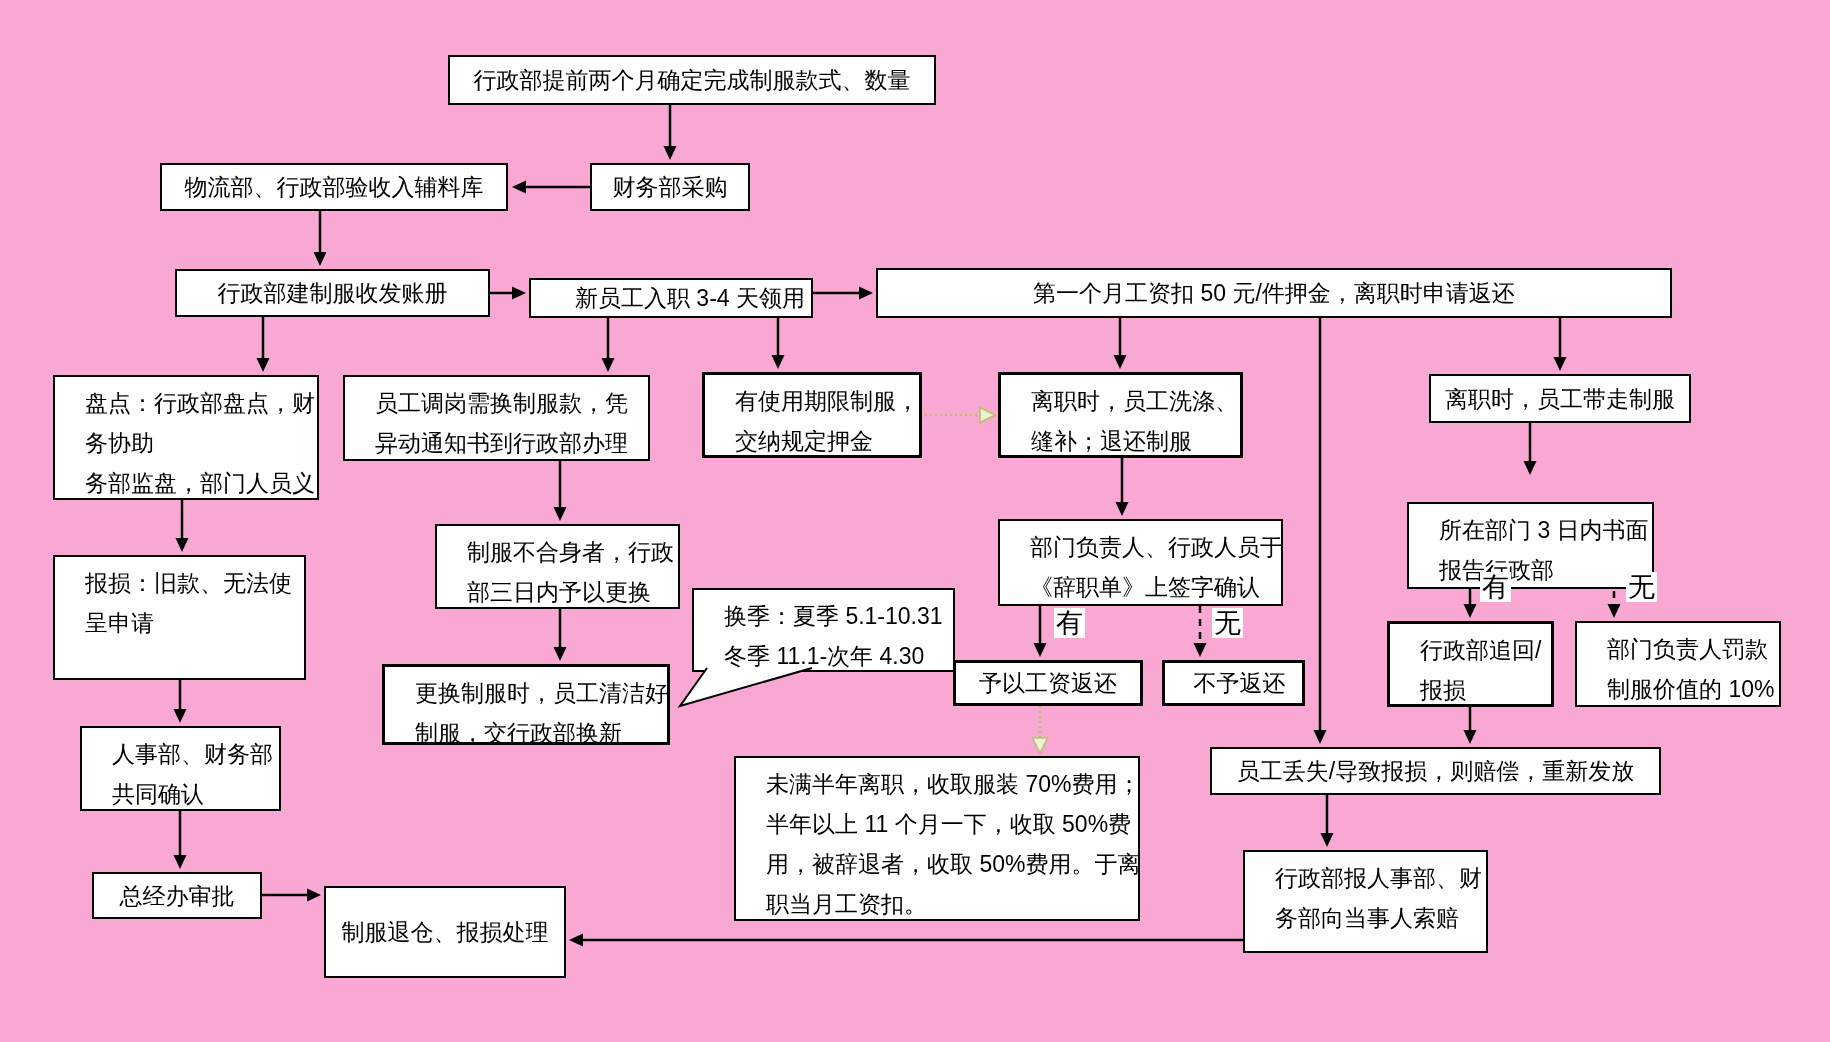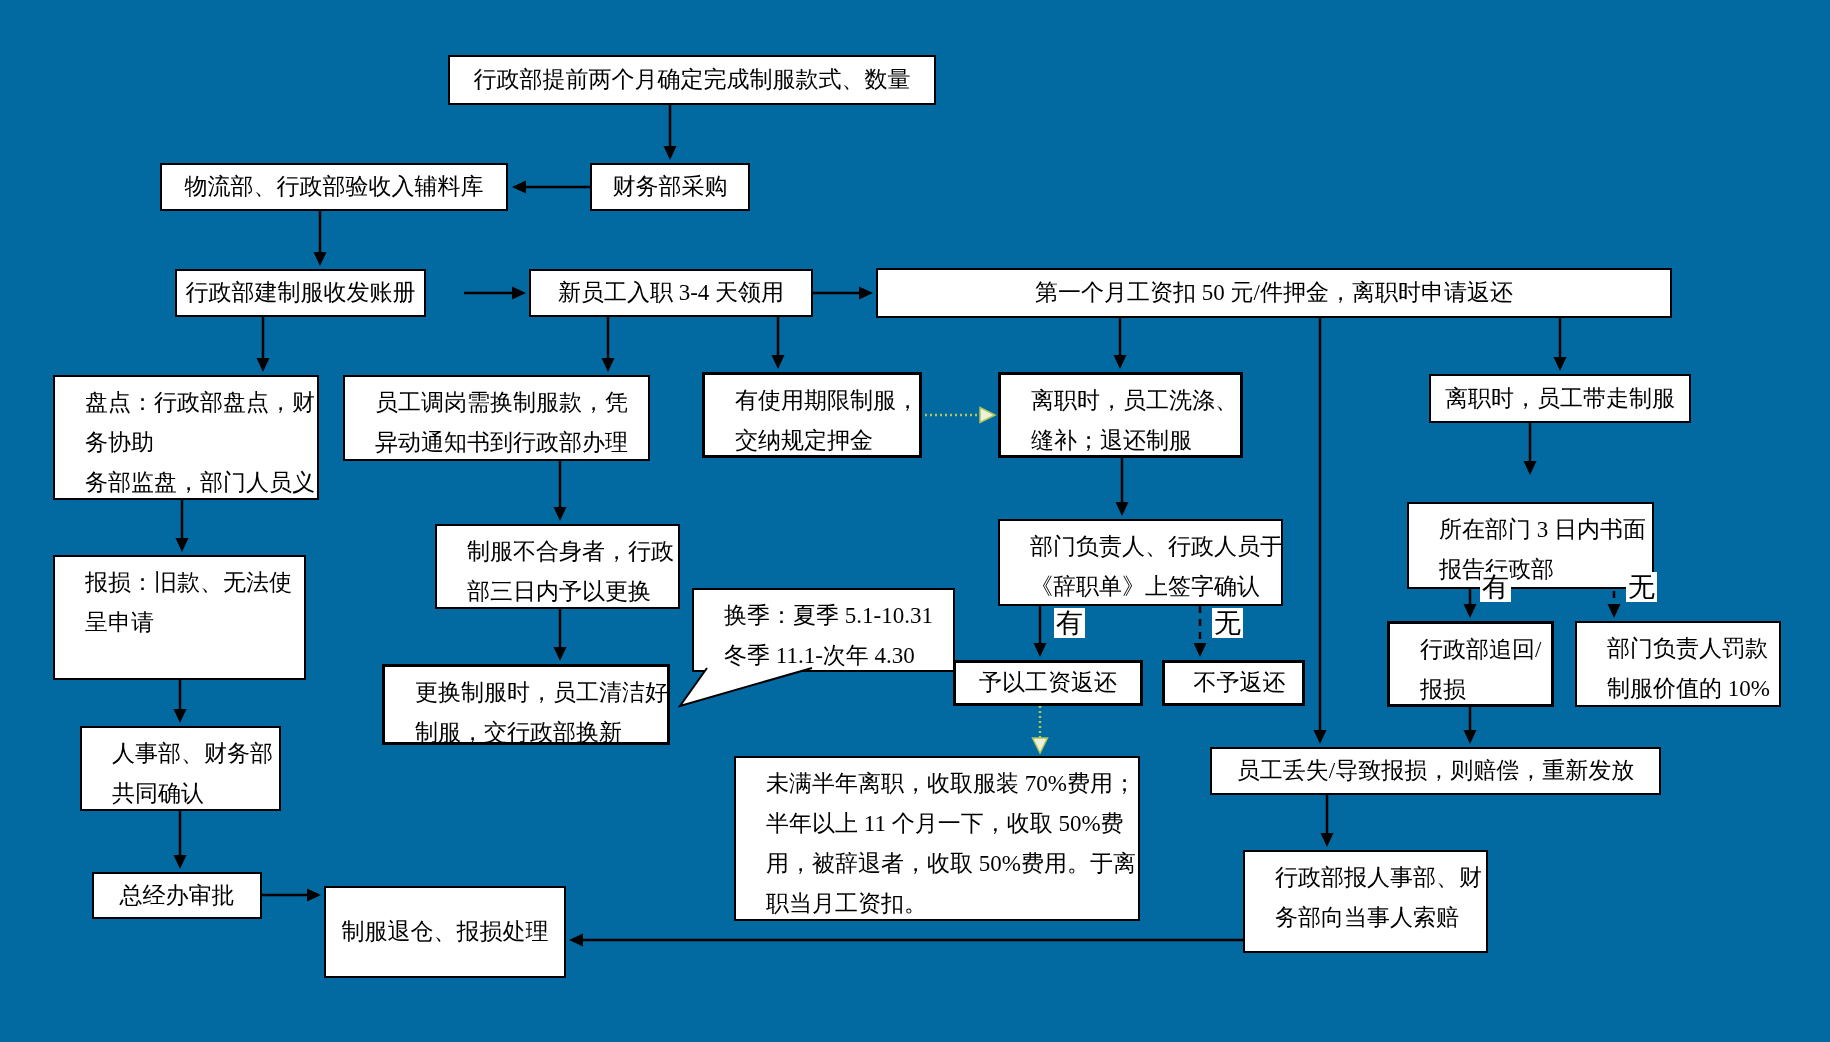--- a/index.html
+++ b/index.html
@@ -1,20 +1,20 @@
 <!DOCTYPE html>
 <html><head>
 <meta charset="utf-8">
 <style>
   html,body{margin:0;padding:0;background:#ffffff;}
   .canvas{
     position:relative;
     width:1830px;height:1042px;
-    background:#0369a1;
-    font-family:Liberation Serif, serif;
+    background:#f9a8d4;
+    font-family:Liberation Sans, sans-serif;
     color:#000;
     overflow:hidden;
   }
   #edges-svg{position:absolute;left:0;top:0;z-index:1;}
   .node{
     position:absolute;
     box-sizing:border-box;
     background:#ffffff;
     border:2px solid #000;
     z-index:2;
@@ -158,24 +158,24 @@
   <div id="nodes-layer">
       <div class="node center" style="left: 448px; top: 55px; width: 488px; height: 50px;">
         <span>行政部提前两个月确定完成制服款式、数量</span>
       </div>
       <div class="node center" style="left: 160px; top: 163px; width: 348px; height: 48px;">
         <span>物流部、行政部验收入辅料库</span>
       </div>
       <div class="node center" style="left: 590px; top: 163px; width: 160px; height: 48px;">
         <span>财务部采购</span>
       </div>
-      <div class="node center" style="left: 175px; top: 269px; width: 251px; height: 48px;">
+      <div class="node center" style="left: 175px; top: 269px; width: 315px; height: 48px;">
         <span>行政部建制服收发账册</span>
       </div>
-      <div class="node center" style="left: 529px; top: 269px; width: 284px; height: 48px;">
+      <div class="node center" style="left: 529px; top: 278px; width: 284px; height: 40px; justify-content: flex-end;">
         <span>新员工入职 3-4 天领用</span>
       </div>
       <div class="node center" style="left: 876px; top: 268px; width: 796px; height: 50px;">
         <span>第一个月工资扣 50 元/件押金，离职时申请返还</span>
       </div>
       <div class="node" style="left: 53px; top: 375px; width: 266px; height: 125px;">
         <span class="ln">盘点：行政部盘点，财</span>
         <span class="ln">务协助</span>
         <span class="ln">务部监盘，部门人员义</span>
       </div>

